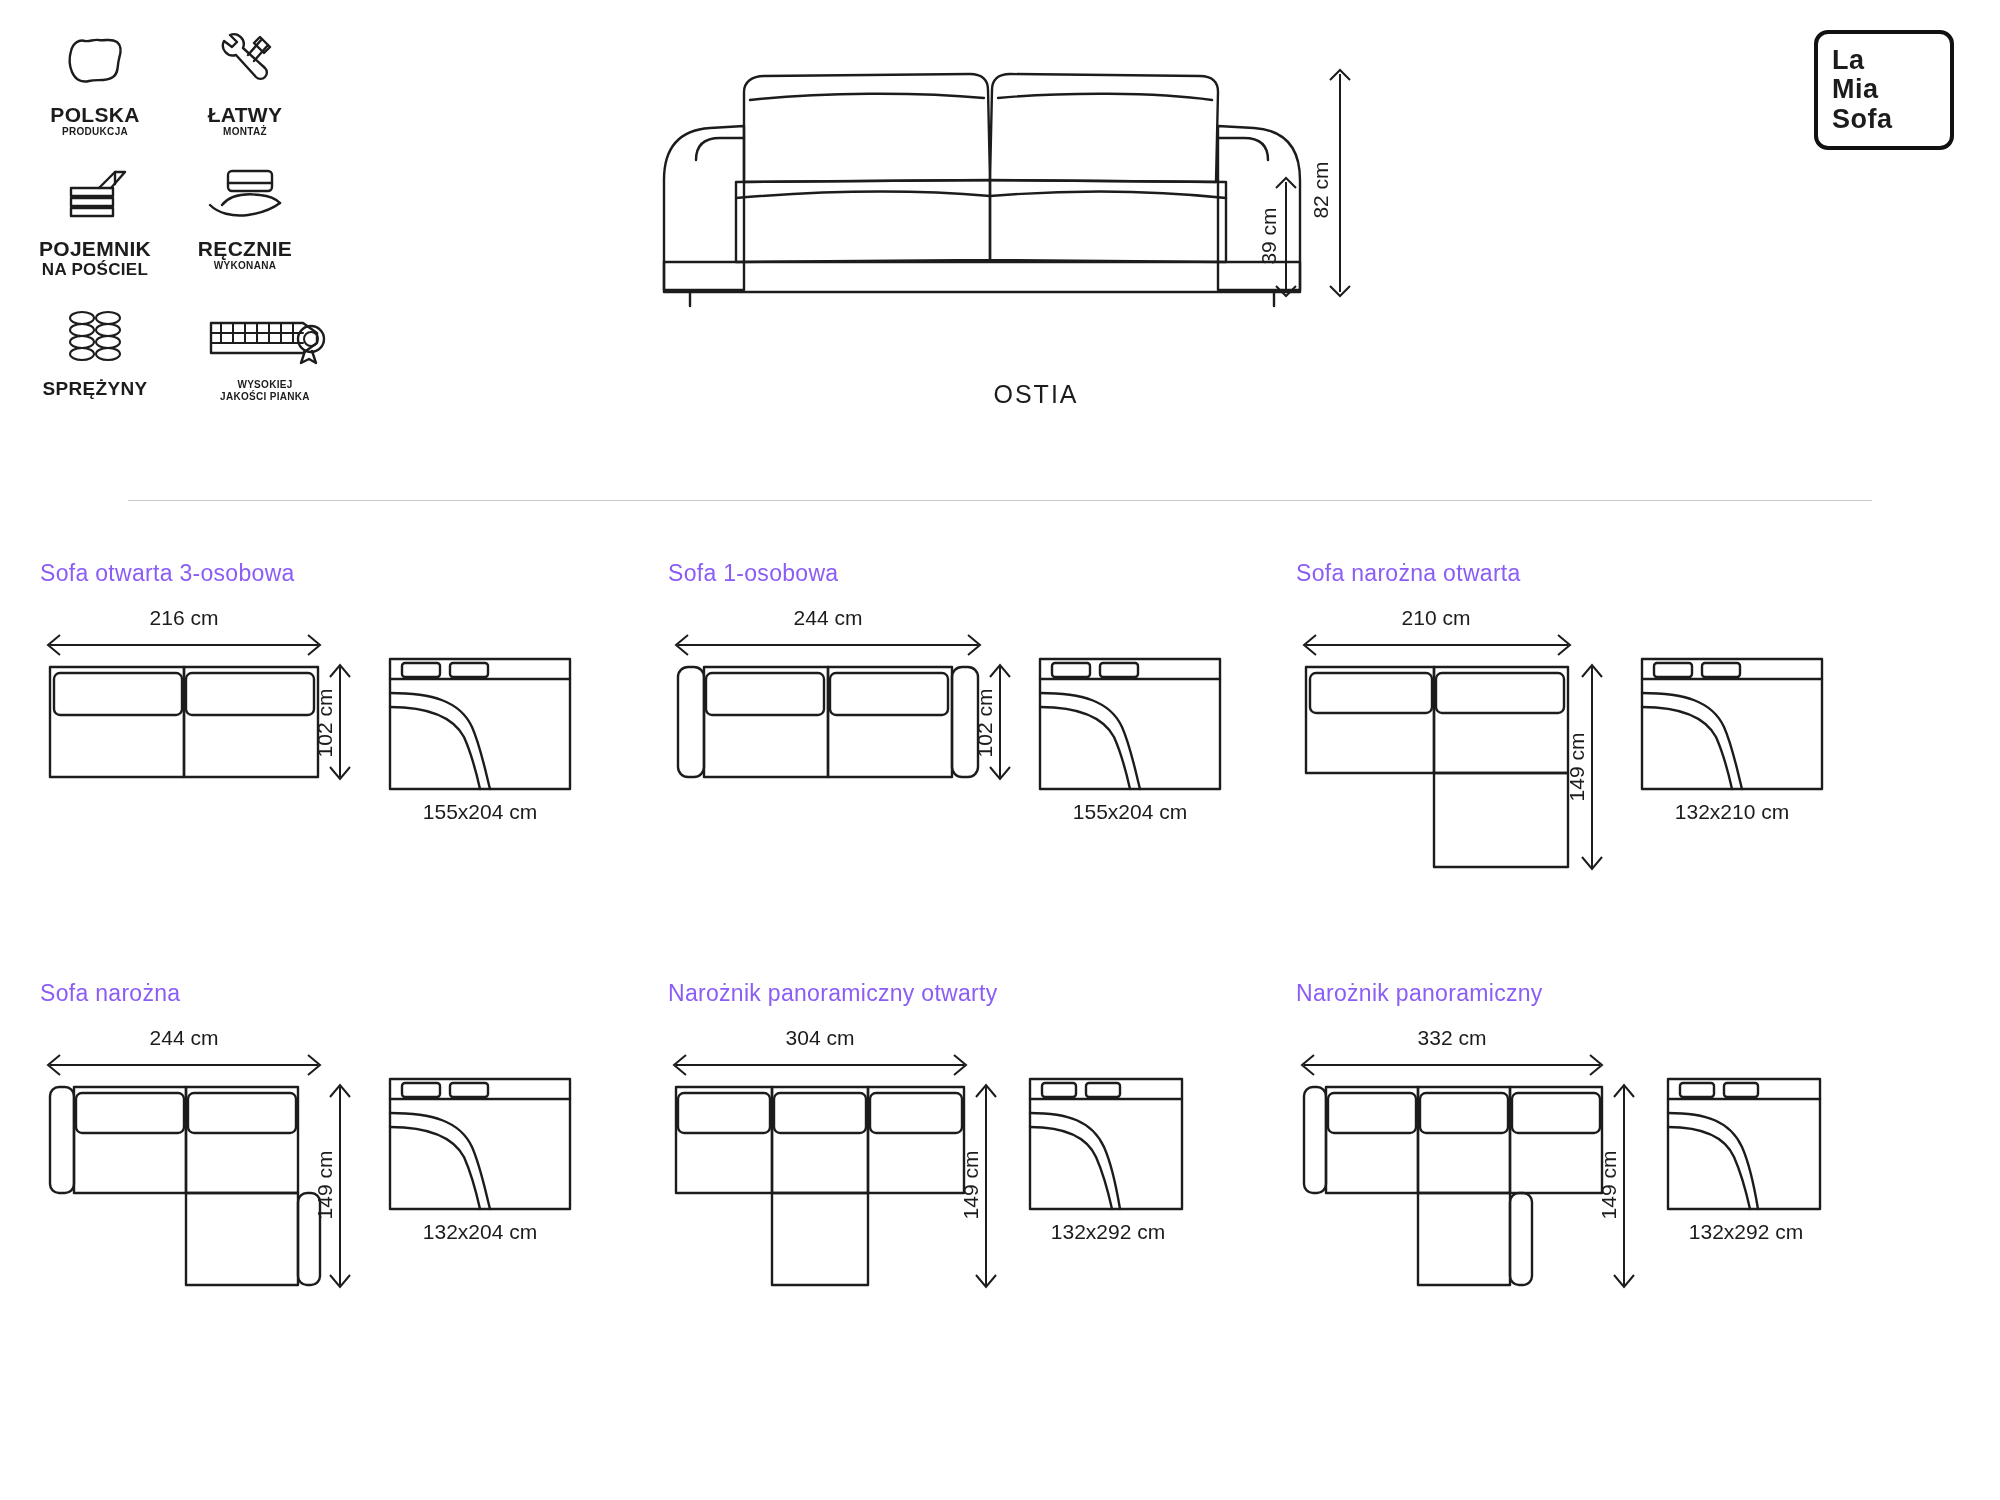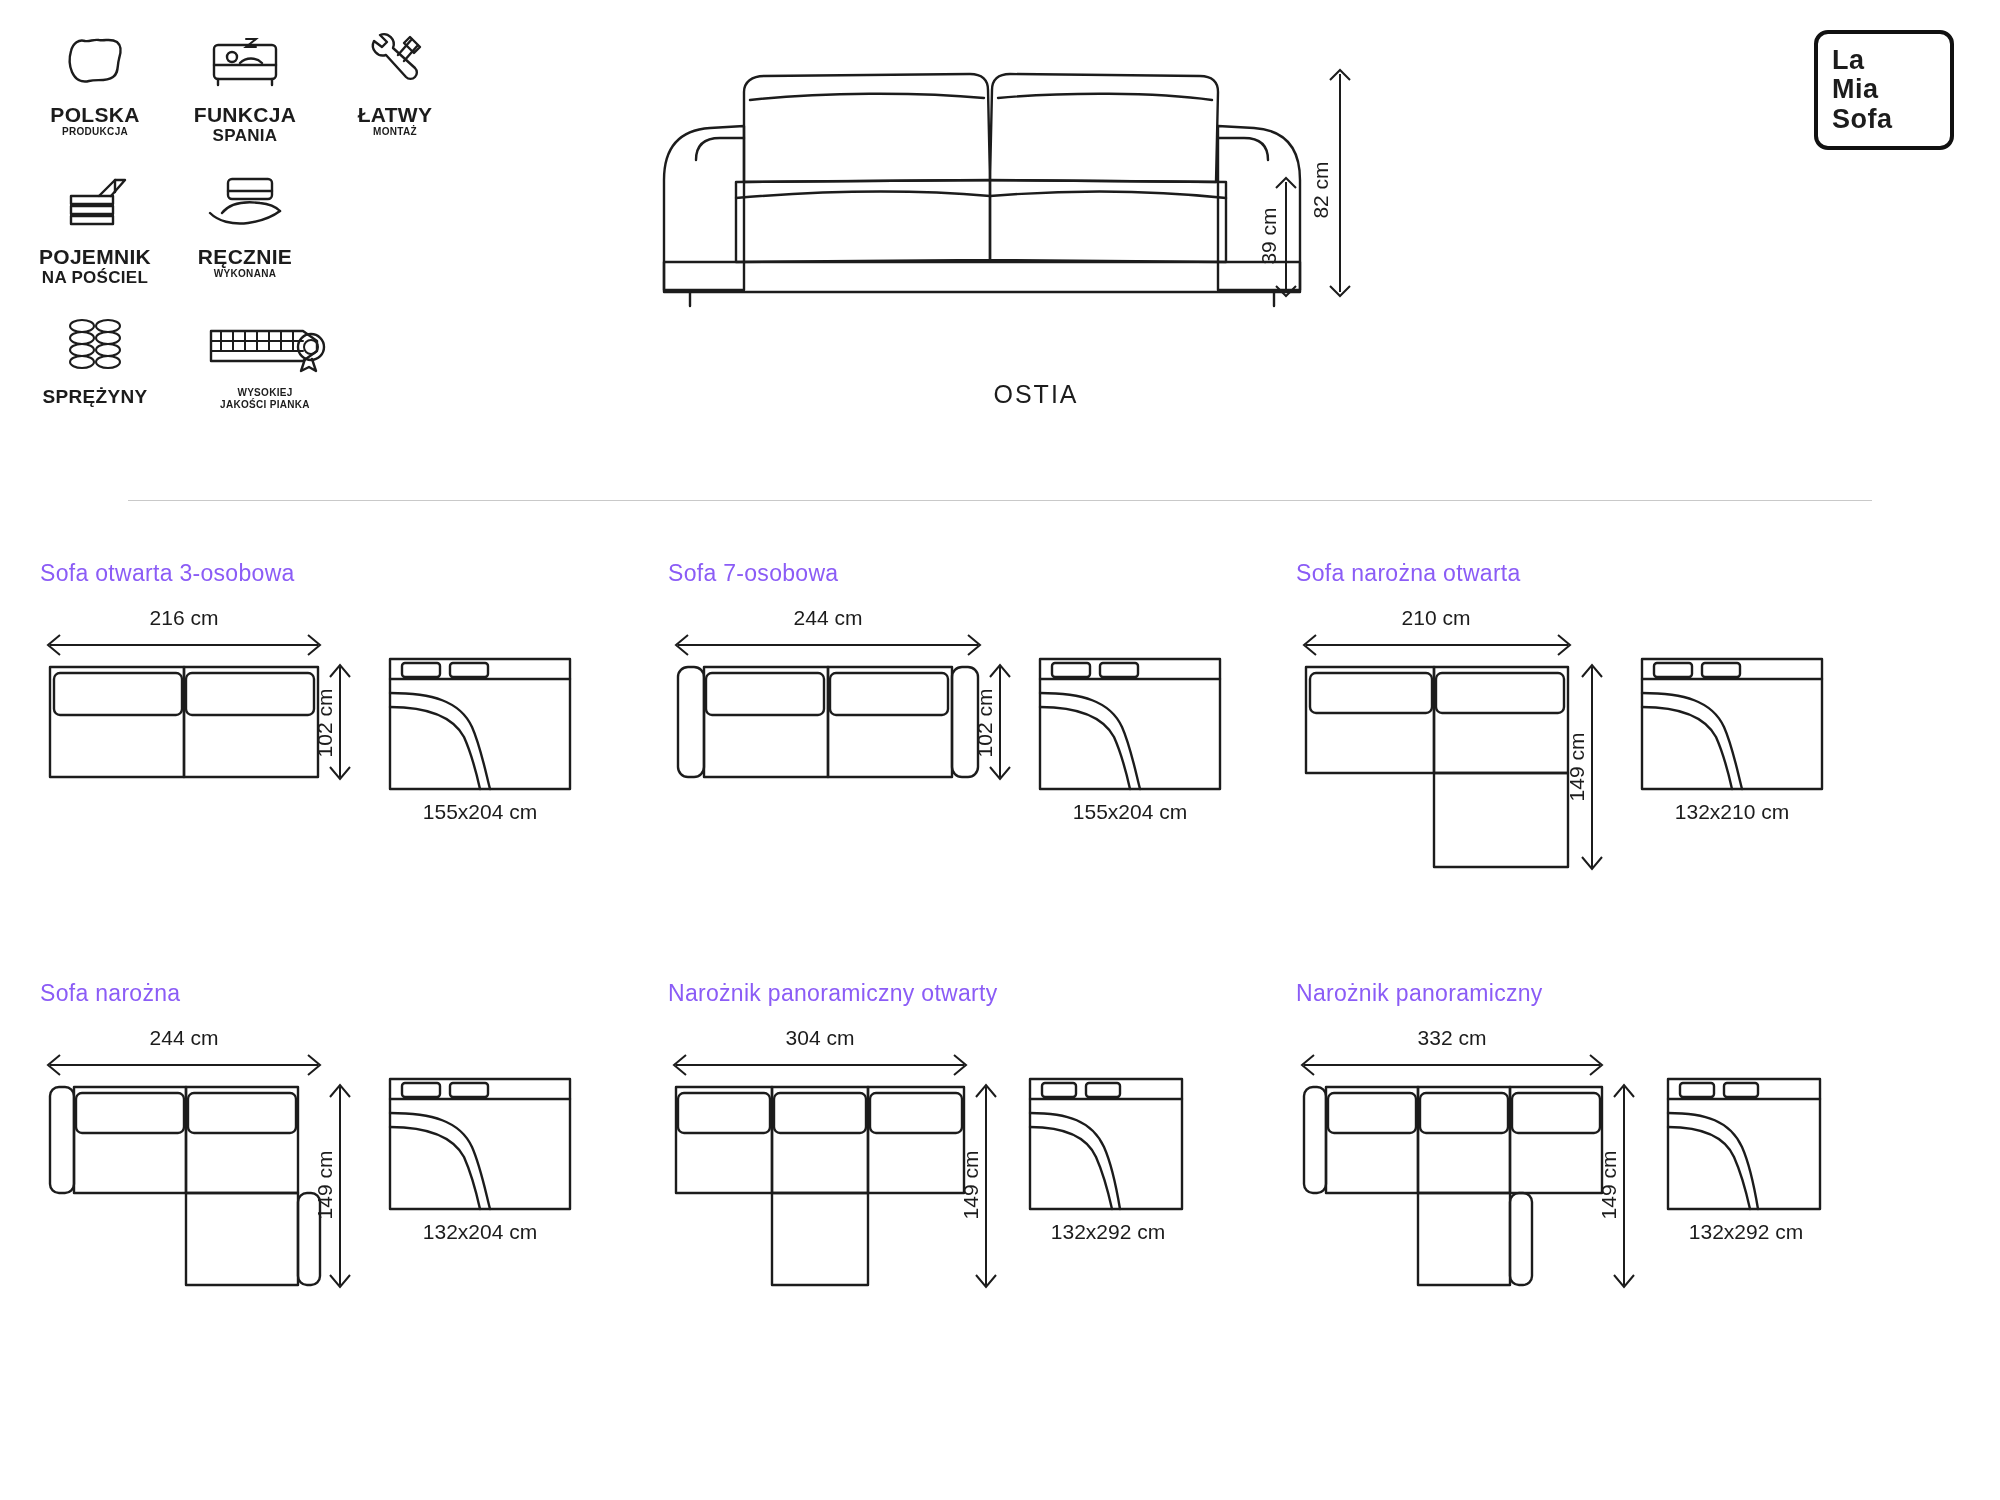--- a/index.html
+++ b/index.html
@@ -52,34 +52,20 @@
     <div class="badge">
       <div class="glyph">
         <svg width="72" height="64" viewBox="0 0 72 64">
           <path class="st" d="M12 22 C14 14, 20 10, 26 12 C31 13, 34 10, 40 11 C47 12, 52 9, 58 13 C63 17, 62 24, 60 30 C58 37, 60 44, 54 48 C47 53, 38 50, 30 52 C22 54, 16 50, 13 43 C10 36, 10 29, 12 22 Z"></path>
         </svg>
       </div>
       <div class="l1">POLSKA</div>
       <div class="l2 tiny">PRODUKCJA</div>
     </div>
 
-    <div class="badge">
-      <div class="glyph">
-        <svg width="78" height="64" viewBox="0 0 78 64">
-          <rect class="st" x="8" y="16" width="62" height="34" rx="4"></rect>
-          <path class="st" d="M8 36 H70"></path>
-          <circle class="st" cx="26" cy="28" r="5"></circle>
-          <path class="st" d="M34 34 C40 28, 50 28, 56 34"></path>
-          <path class="st-thin" d="M40 10 h10 l-10 8 h10"></path>
-          <path class="st" d="M12 50 v6 M66 50 v6"></path>
-        </svg>
-      </div>
-      <div class="l1">FUNKCJA</div>
-      <div class="l2">SPANIA</div>
-    </div>
 
     <div class="badge">
       <div class="glyph">
         <svg width="70" height="64" viewBox="0 0 70 64">
           <path class="st" d="M14 12 a10 10 0 0 0 12 14 L46 48 a6 6 0 0 0 9 -9 L33 19 A10 10 0 0 0 20 6 l7 7 -5 5 -8 -6 Z"></path>
           <path class="st" d="M52 10 l-14 16 M58 16 l-14 16 M50 8 l10 10 -6 6 -10 -10 Z"></path>
         </svg>
       </div>
       <div class="l1">ŁATWY</div>
       <div class="l2 tiny">MONTAŻ</div>
@@ -210,21 +196,21 @@
       <rect class="st" x="362" y="66" width="38" height="14" rx="3"></rect>
       <rect class="st" x="410" y="66" width="38" height="14" rx="3"></rect>
       <path class="st" d="M350 96 C392 96 420 104 432 130 C440 148 444 168 450 192"></path>
       <path class="st" d="M350 110 C386 110 412 118 424 140 C432 158 436 174 440 192"></path>
       <text class="dimtxt" x="440" y="222" text-anchor="middle">155x204 cm</text>
     </svg>
   </div>
 </div>
 
 <div class="variant r1 c2">
-  <div class="v-title">Sofa 7-osobowa</div>
+  <div class="v-title">Sofa 1-osobowa</div>
   <div class="v-body">
     <svg width="580" height="280" viewBox="0 0 580 280">
       <path class="dim" d="M10 48 L310 48 M20 38 L8 48 L20 58 M300 38 L312 48 L300 58"></path>
       <text class="dimtxt" x="160" y="28" text-anchor="middle">244 cm</text>
 
       <rect class="st" x="10" y="70" width="26" height="110" rx="10"></rect>
       <rect class="st" x="284" y="70" width="26" height="110" rx="10"></rect>
       <rect class="st" x="36" y="70" width="124" height="110"></rect>
       <rect class="st" x="160" y="70" width="124" height="110"></rect>
       <path class="st" d="M44 76 h106 a6 6 0 0 1 6 6 v30 a6 6 0 0 1 -6 6 H44 a6 6 0 0 1 -6 -6 v-30 a6 6 0 0 1 6 -6 Z"></path>

